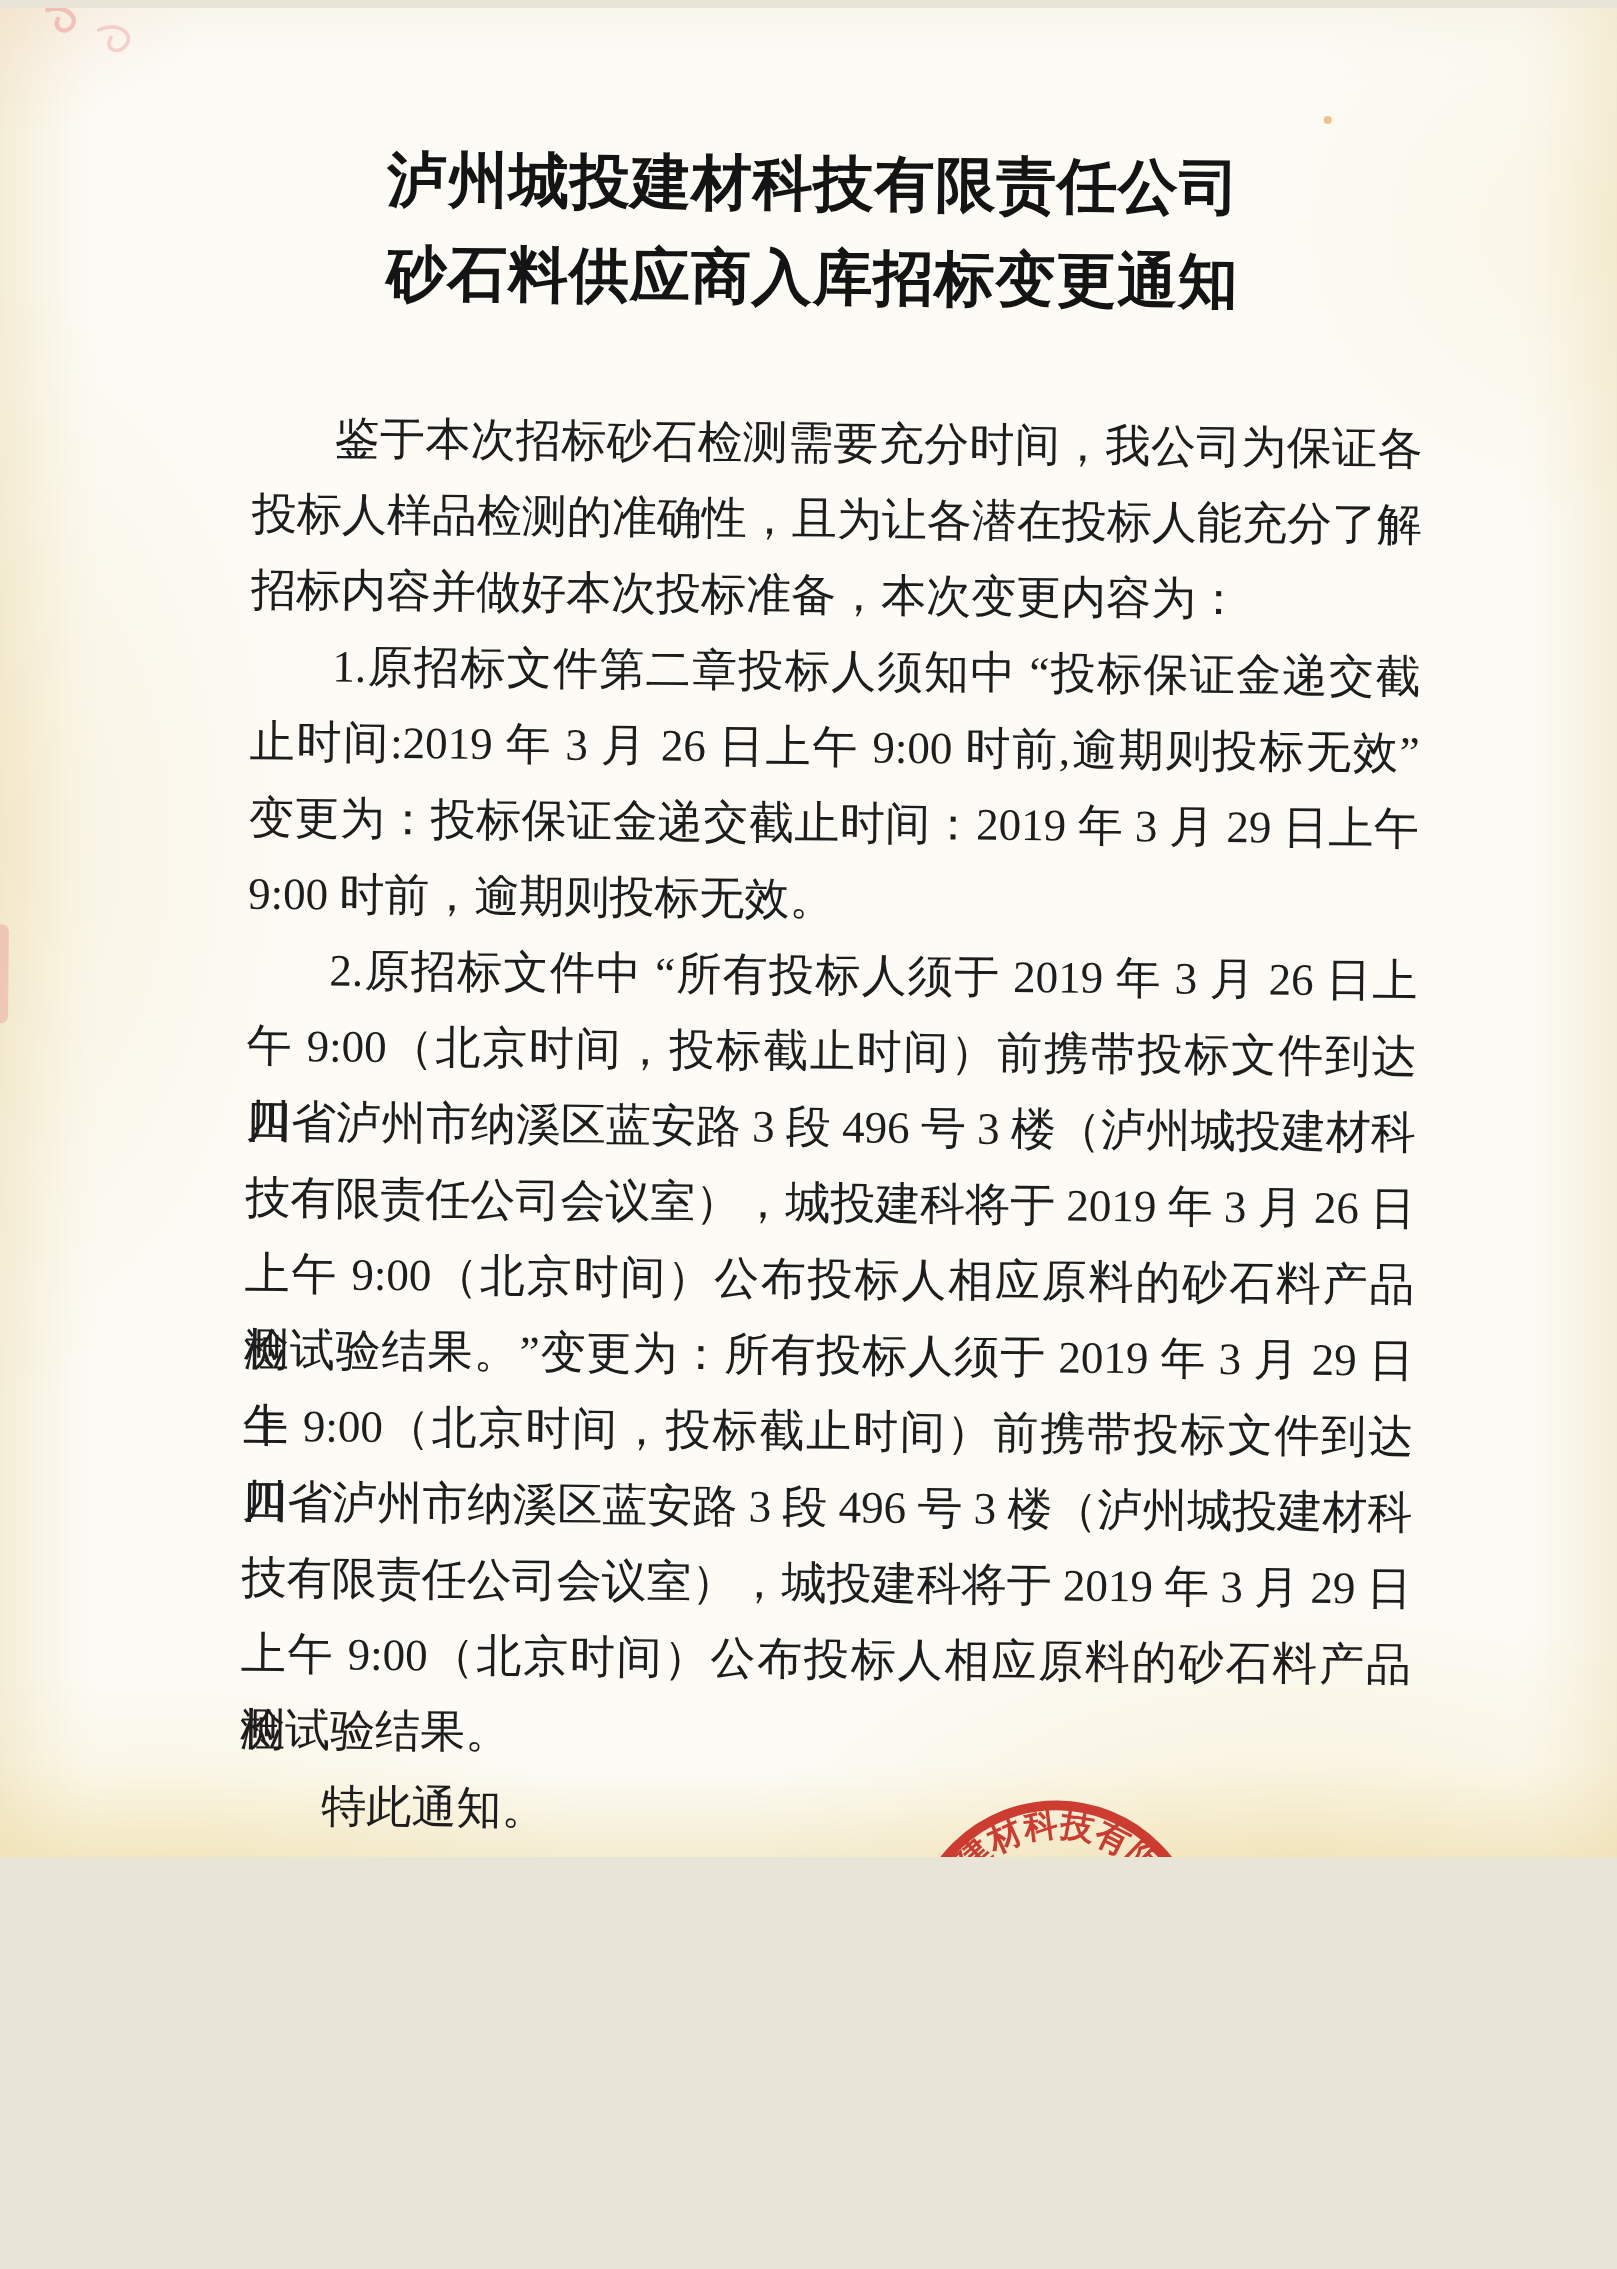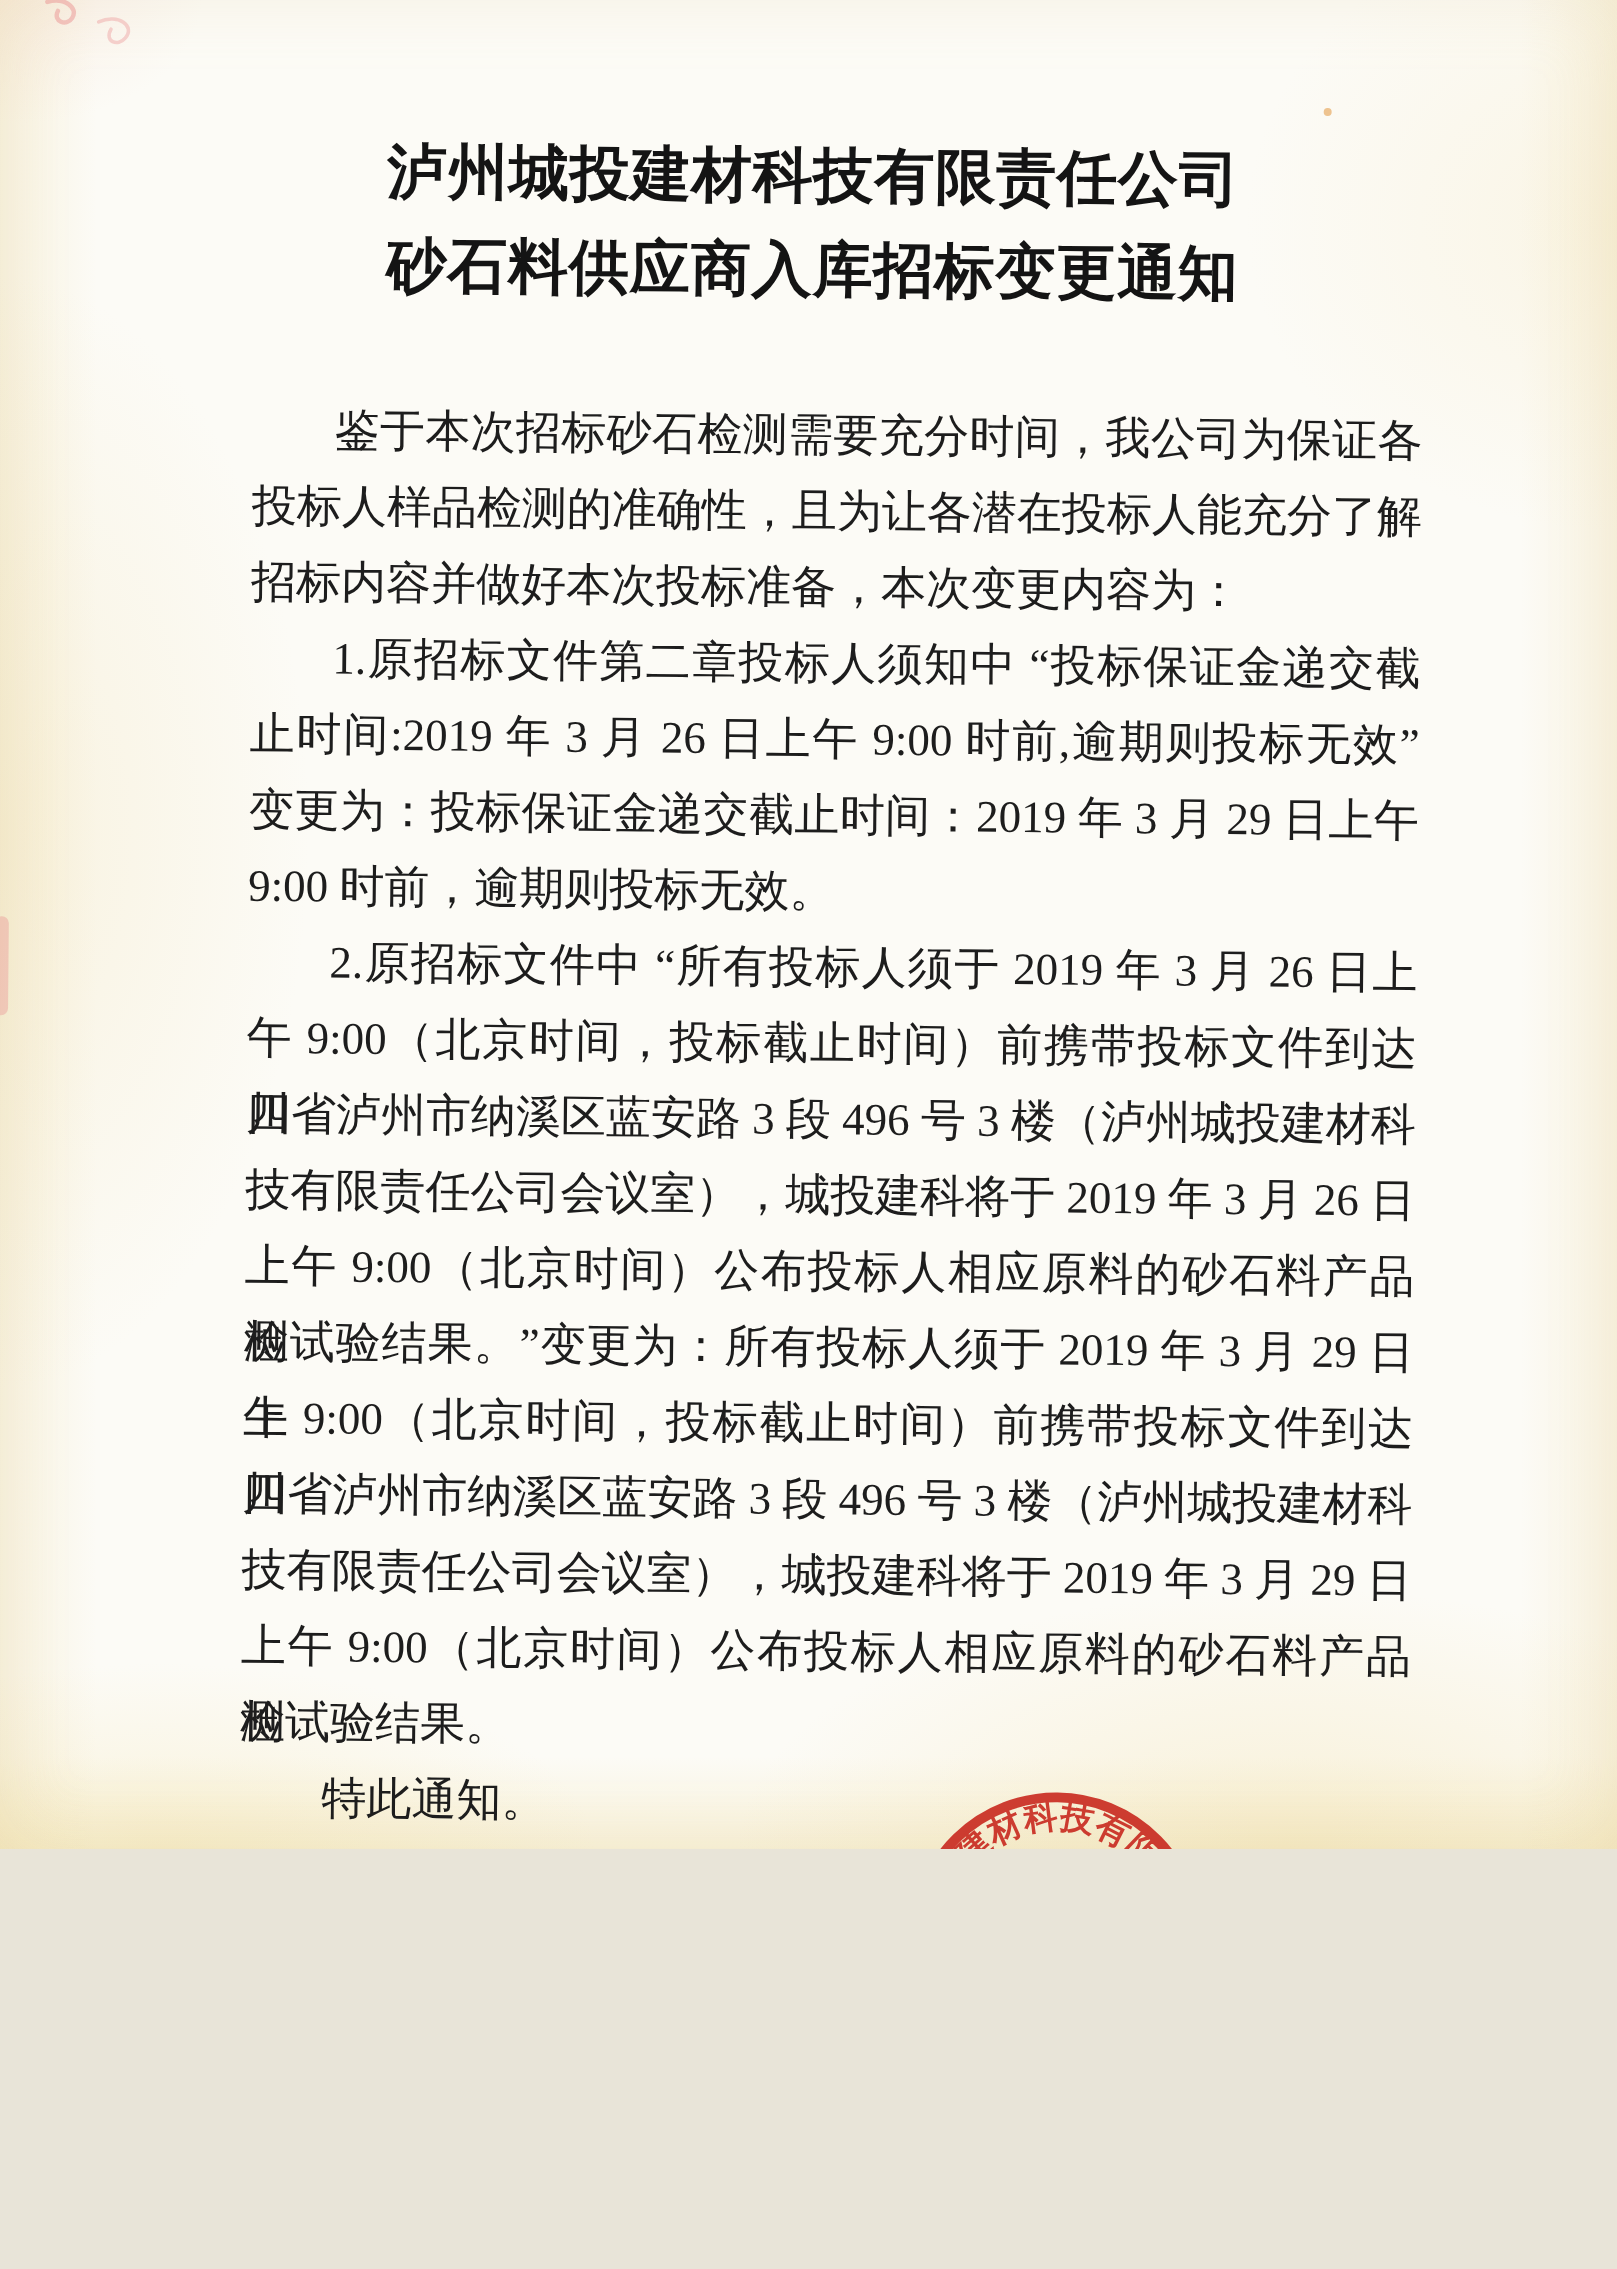--- a/index.html
+++ b/index.html
@@ -1,19 +1,19 @@
 <!DOCTYPE html>
 <html style="font-size:14px"><head>
 <meta charset="utf-8">
 <style>
   html,body{margin:0;padding:0;background:#e8e4d8;}
   .page{
     position:relative;
     width:1617px;height:1849px;
-    margin:0 auto;
+    margin:8px auto;
     overflow:hidden;
     background:
       radial-gradient(ellipse 266px 177px at 1% 0%, rgba(246,214,196,0.28), transparent 70%),
       radial-gradient(ellipse 443px 798px at 0% 45%, rgba(240,222,170,0.30), transparent 70%),
       radial-gradient(ellipse 532px 443px at 100% 12%, rgba(243,226,178,0.25), transparent 70%),
       radial-gradient(ellipse 798px 372px at 80% 100%, rgba(238,214,142,0.30), transparent 70%),
       radial-gradient(ellipse 621px 266px at 10% 100%, rgba(240,220,150,0.28), transparent 70%),
       linear-gradient(90deg, rgba(238,220,168,0.30), rgba(255,255,255,0) 6%, rgba(255,255,255,0) 94%, rgba(238,220,168,0.28)),
       linear-gradient(0deg, rgba(240,222,160,0.35), rgba(255,255,255,0) 5%),
       #fcfbf6;

